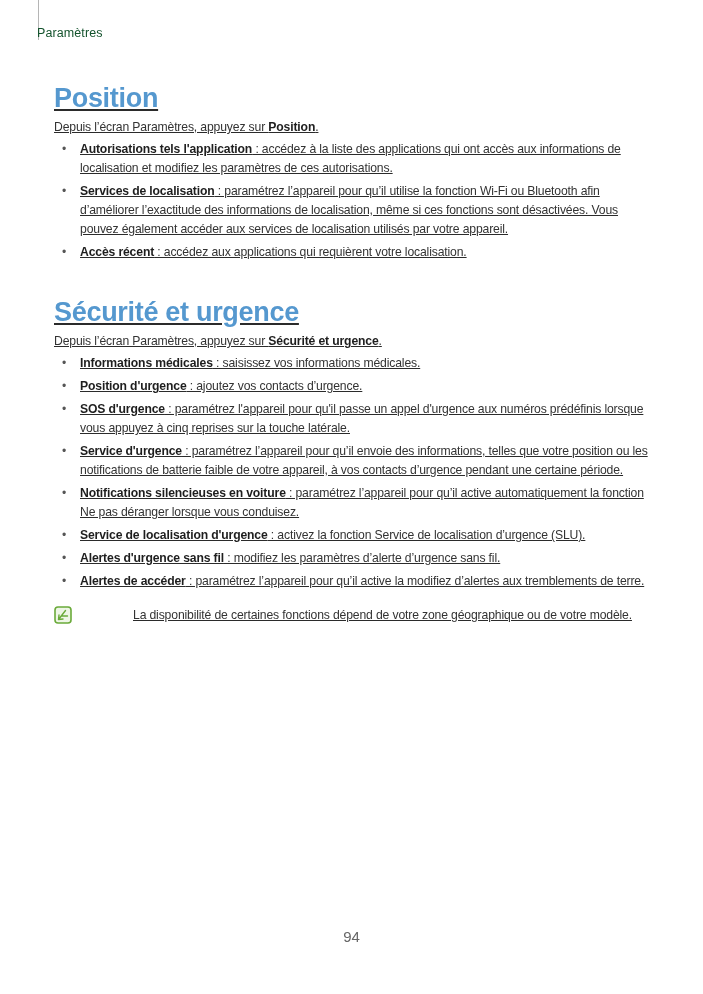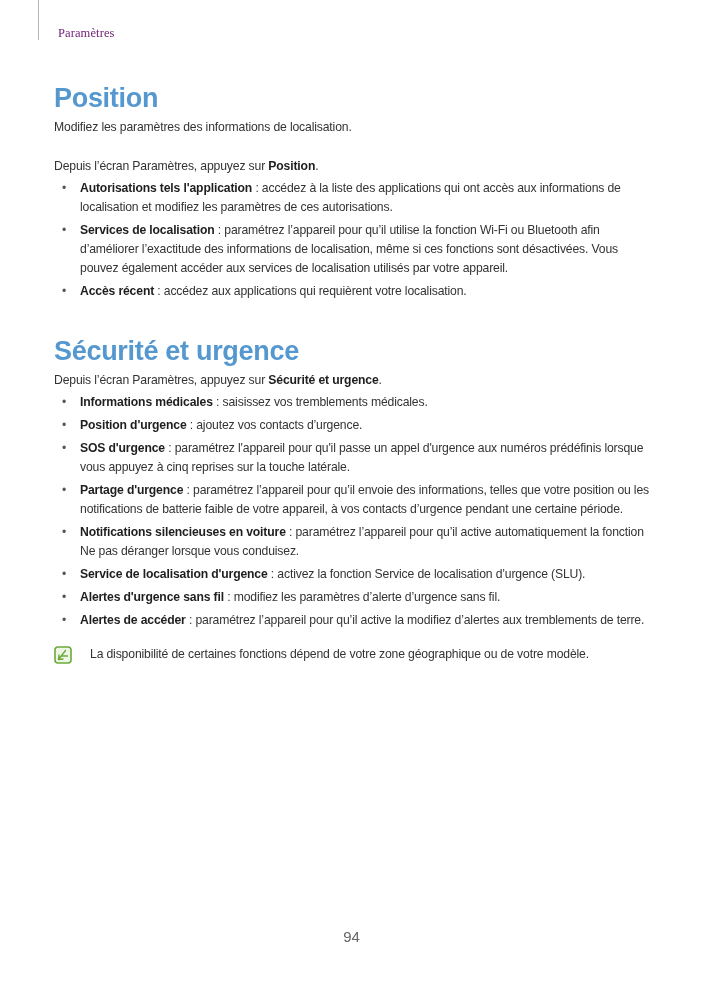--- a/index.html
+++ b/index.html
@@ -1,61 +1,60 @@
 <!DOCTYPE html>
 <html><head>
 <meta charset="utf-8">
 <style>
   html, body { margin: 0; padding: 0; background: #ffffff; }
   body { width: 703px; height: 994px; position: relative; overflow: hidden;
          font-family: "Liberation Sans", sans-serif; color: #2b2b2b; }
   .page-header-line { position: absolute; left: 38px; top: 0; width: 1px; height: 40px; background: #b5b5b5; }
-  .breadcrumb { position: absolute; left: 58px; top: 26px; font-size: 12.5px; color: #701a75; letter-spacing: 0.1px; font-family: Liberation Serif, serif; }
-  .content { position: absolute; left: 54px; top: 78px; width: 600px; }
+  .breadcrumb { position: absolute; left: 37px; top: 26px; font-size: 12.5px; color: #14532d; letter-spacing: 0.1px; }
+  .content { position: absolute; left: 54px; top: 78px; width: 600px; text-decoration: underline; }
   h1.section-title { margin: 0; font-weight: 700; color: #5598cf; font-size: 27px; letter-spacing: -0.3px; line-height: 40px; }
   .sec2 { margin-top: 30px; }
   p.para { margin: 0; font-size: 12.2px; line-height: 19px; color: #333; letter-spacing: -0.15px; }
   p.para + p.para { margin-top: 20px; }
   .intro { margin-top: 5px; }
   p.para b, li b { color: #1e1e1e; font-weight: 700; }
   ul.bullets { list-style: none; margin: 3px 0 0 0; padding: 0; }
   ul.bullets li { position: relative; padding-left: 26px; font-size: 12.2px; line-height: 19px; color: #333; letter-spacing: -0.15px; margin-bottom: 4px; }
   ul.bullets li .dot { position: absolute; left: 8px; top: 0; color: #555; }
-  .note { display: flex; align-items: center; margin-top: 15px; }
+  .note { display: flex; align-items: flex-start; margin-top: 15px; gap: 43px; }
   .note-icon { width: 18px; height: 18px; margin-right: 18px; flex: 0 0 auto; }
   .note-text { font-size: 12.2px; line-height: 19px; color: #333; letter-spacing: -0.15px; }
   .page-number { position: absolute; left: 0; width: 703px; top: 928px; text-align: center; font-size: 15px; color: #666; }
 </style>
 </head>
 <body>
 
 <div class="page-header-line"></div>
 <div class="breadcrumb">Paramètres</div>
 
 <div class="content">
 
   <section>
     <h1 class="section-title">Position</h1>
-    <p class="para intro">Modifiez les paramètres des informations de localisation.</p>
     <p class="para"><span>Depuis l’écran Paramètres, appuyez sur </span><b>Position</b><span>.</span></p>
     <ul class="bullets">
       <li><span class="dot">•</span><b>Autorisations tels l'application</b><span> : accédez à la liste des applications qui ont accès aux informations de localisation et modifiez les paramètres de ces autorisations.</span></li>
       <li><span class="dot">•</span><b>Services de localisation</b><span> : paramétrez l’appareil pour qu’il utilise la fonction Wi-Fi ou Bluetooth afin d’améliorer l’exactitude des informations de localisation, même si ces fonctions sont désactivées. Vous pouvez également accéder aux services de localisation utilisés par votre appareil.</span></li>
       <li><span class="dot">•</span><b>Accès récent</b><span> : accédez aux applications qui requièrent votre localisation.</span></li>
     </ul>
   </section>
 
   <section class="sec2">
     <h1 class="section-title">Sécurité et urgence</h1>
     <p class="para"><span>Depuis l’écran Paramètres, appuyez sur </span><b>Sécurité et urgence</b><span>.</span></p>
     <ul class="bullets">
-      <li><span class="dot">•</span><b>Informations médicales</b><span> : saisissez vos tremblements médicales.</span></li>
+      <li><span class="dot">•</span><b>Informations médicales</b><span> : saisissez vos informations médicales.</span></li>
       <li><span class="dot">•</span><b>Position d'urgence</b><span> : ajoutez vos contacts d’urgence.</span></li>
       <li><span class="dot">•</span><b>SOS d'urgence</b><span> : paramétrez l'appareil pour qu'il passe un appel d'urgence aux numéros prédéfinis lorsque vous appuyez à cinq reprises sur la touche latérale.</span></li>
-      <li><span class="dot">•</span><b>Partage d'urgence</b><span> : paramétrez l’appareil pour qu’il envoie des informations, telles que votre position ou les notifications de batterie faible de votre appareil, à vos contacts d’urgence pendant une certaine période.</span></li>
+      <li><span class="dot">•</span><b>Service d'urgence</b><span> : paramétrez l’appareil pour qu’il envoie des informations, telles que votre position ou les notifications de batterie faible de votre appareil, à vos contacts d’urgence pendant une certaine période.</span></li>
       <li><span class="dot">•</span><b>Notifications silencieuses en voiture</b><span> : paramétrez l’appareil pour qu’il active automatiquement la fonction Ne pas déranger lorsque vous conduisez.</span></li>
       <li><span class="dot">•</span><b>Service de localisation d'urgence</b><span> : activez la fonction Service de localisation d’urgence (SLU).</span></li>
       <li><span class="dot">•</span><b>Alertes d'urgence sans fil</b><span> : modifiez les paramètres d’alerte d’urgence sans fil.</span></li>
       <li><span class="dot">•</span><b>Alertes de accéder</b><span> : paramétrez l’appareil pour qu’il active la modifiez d’alertes aux tremblements de terre.</span></li>
     </ul>
     <div class="note">
       <span class="note-icon">
         <svg width="18" height="18" viewBox="0 0 18 18">
           <rect x="1" y="1" width="16" height="16" rx="3" ry="3" fill="#eef6e6" stroke="#6aaa3a" stroke-width="1.6"></rect>
           <path d="M4.5 13.5 L11.5 4.5 M4.5 13.5 L5 9 M4.5 13.5 L9 13 M7.5 10 L13.5 10" stroke="#6aaa3a" stroke-width="1.4" fill="none" stroke-linecap="round"></path>

